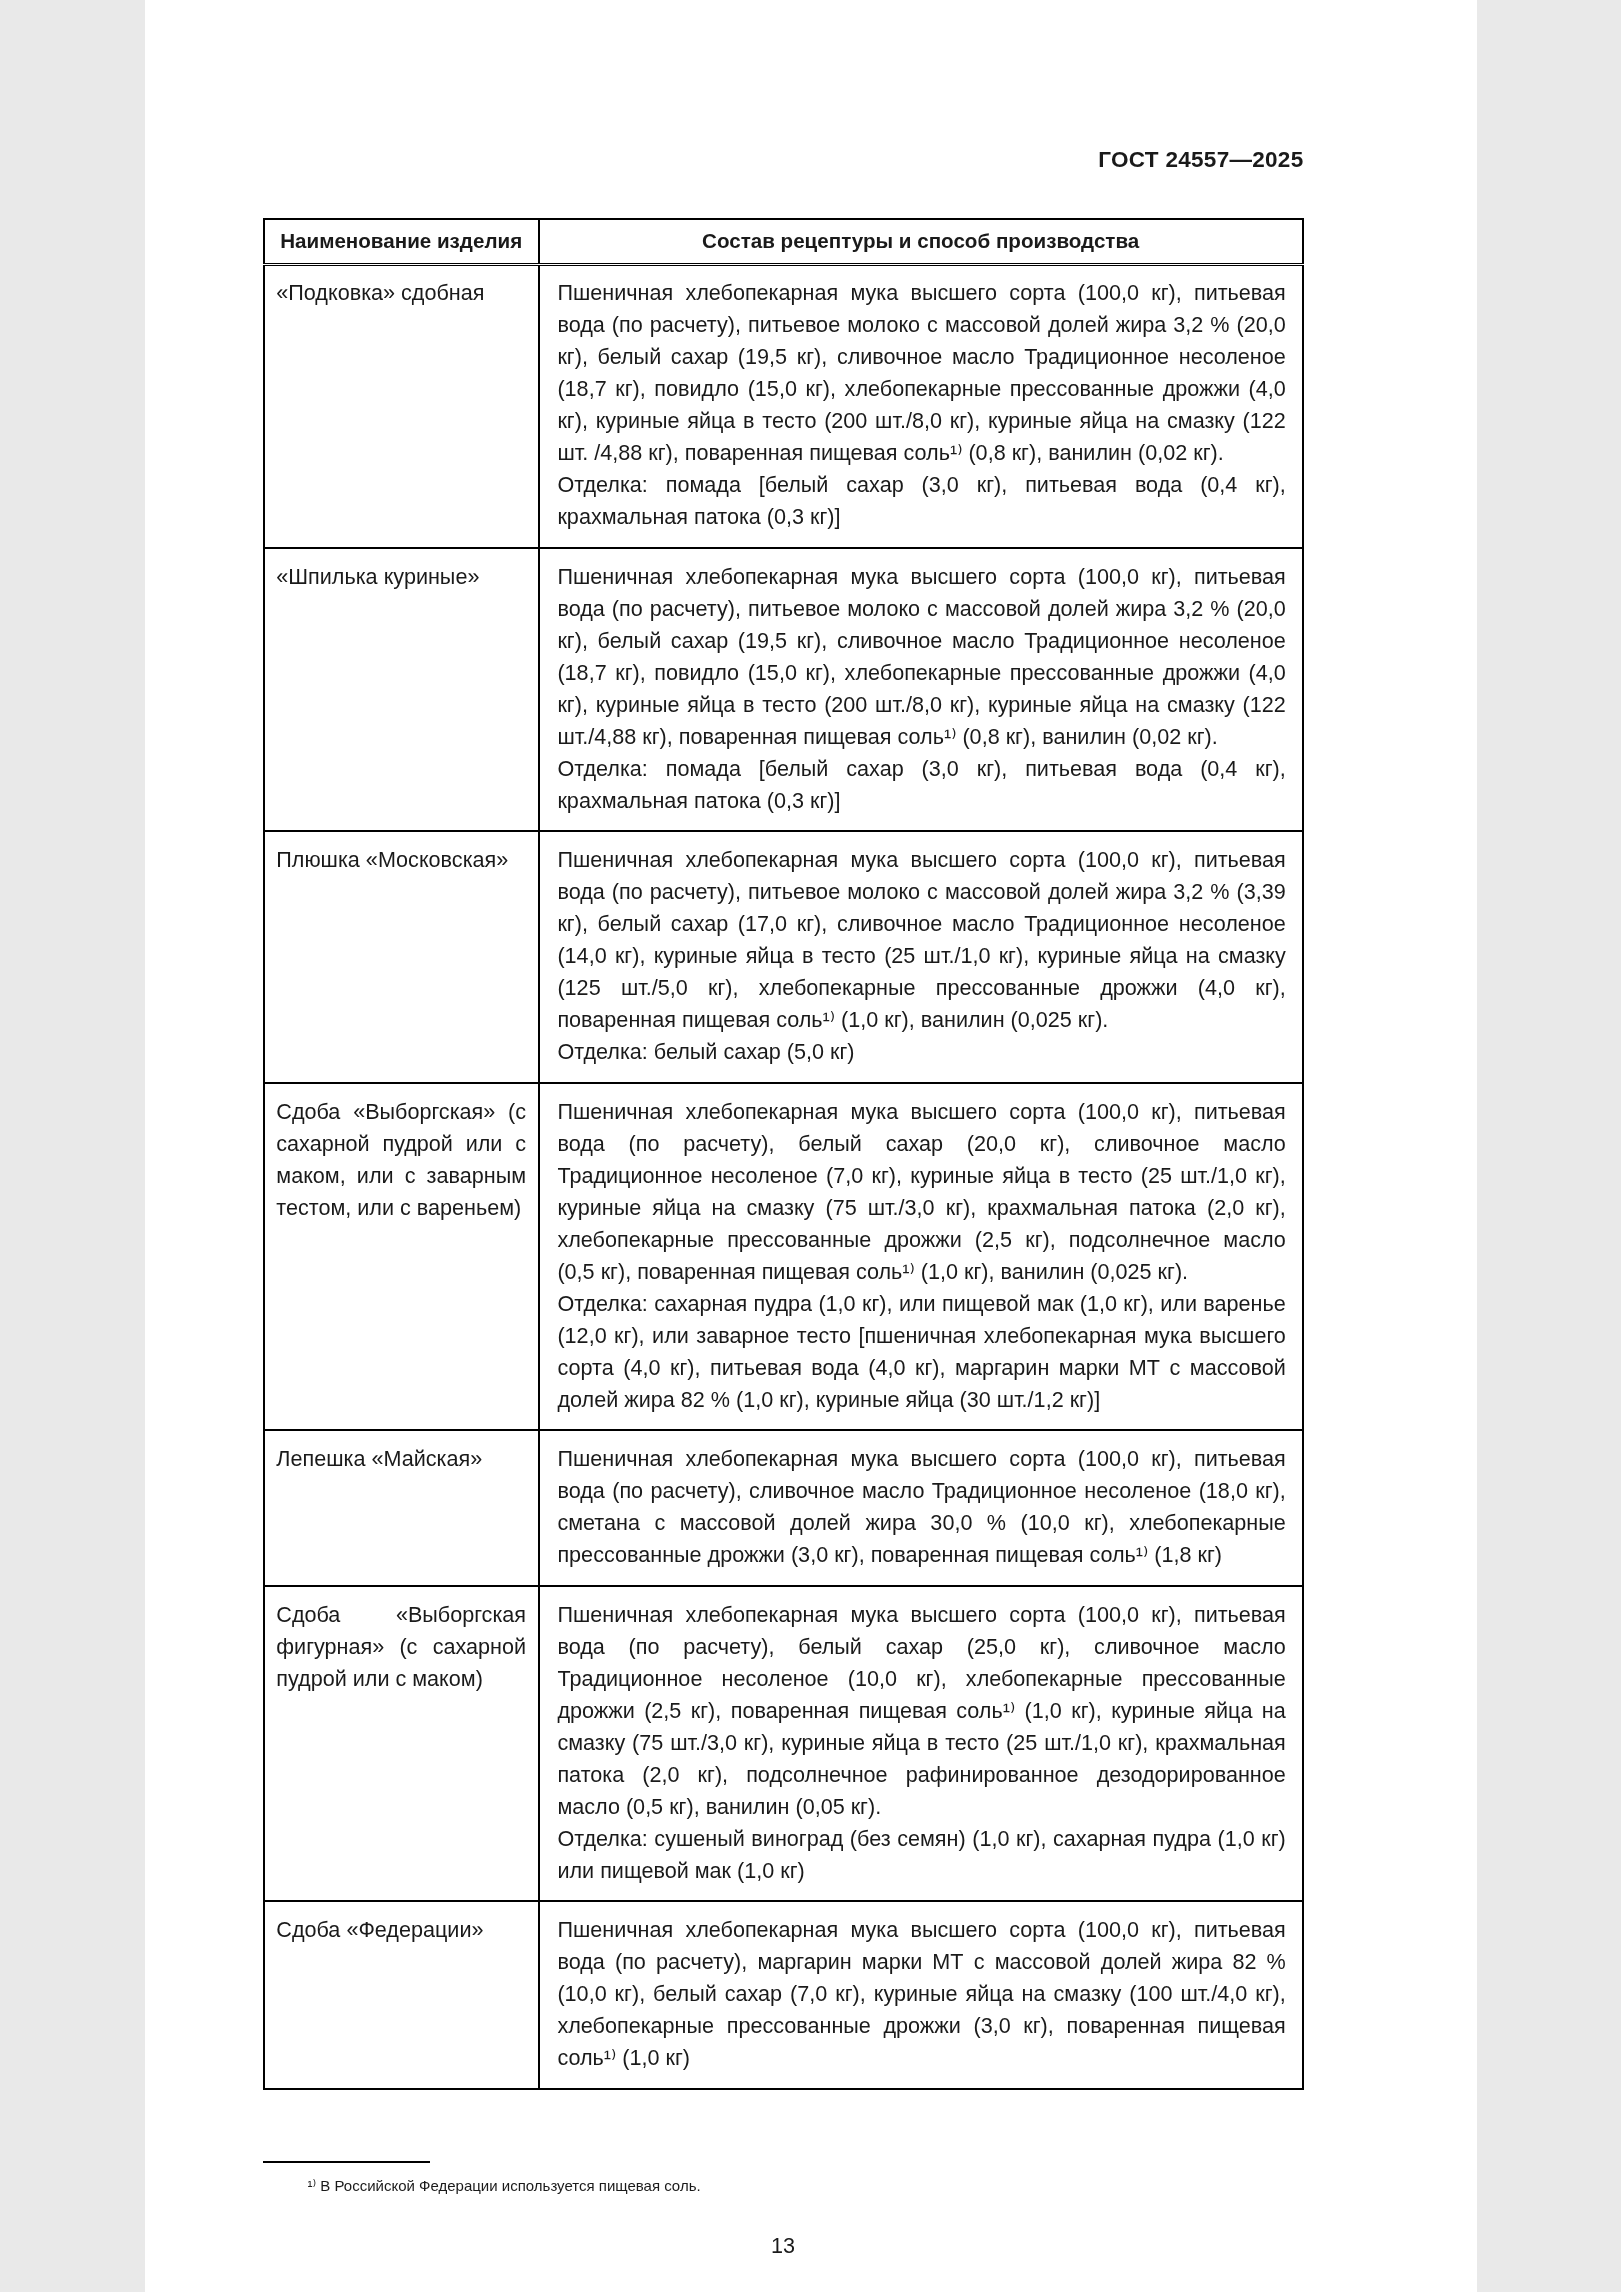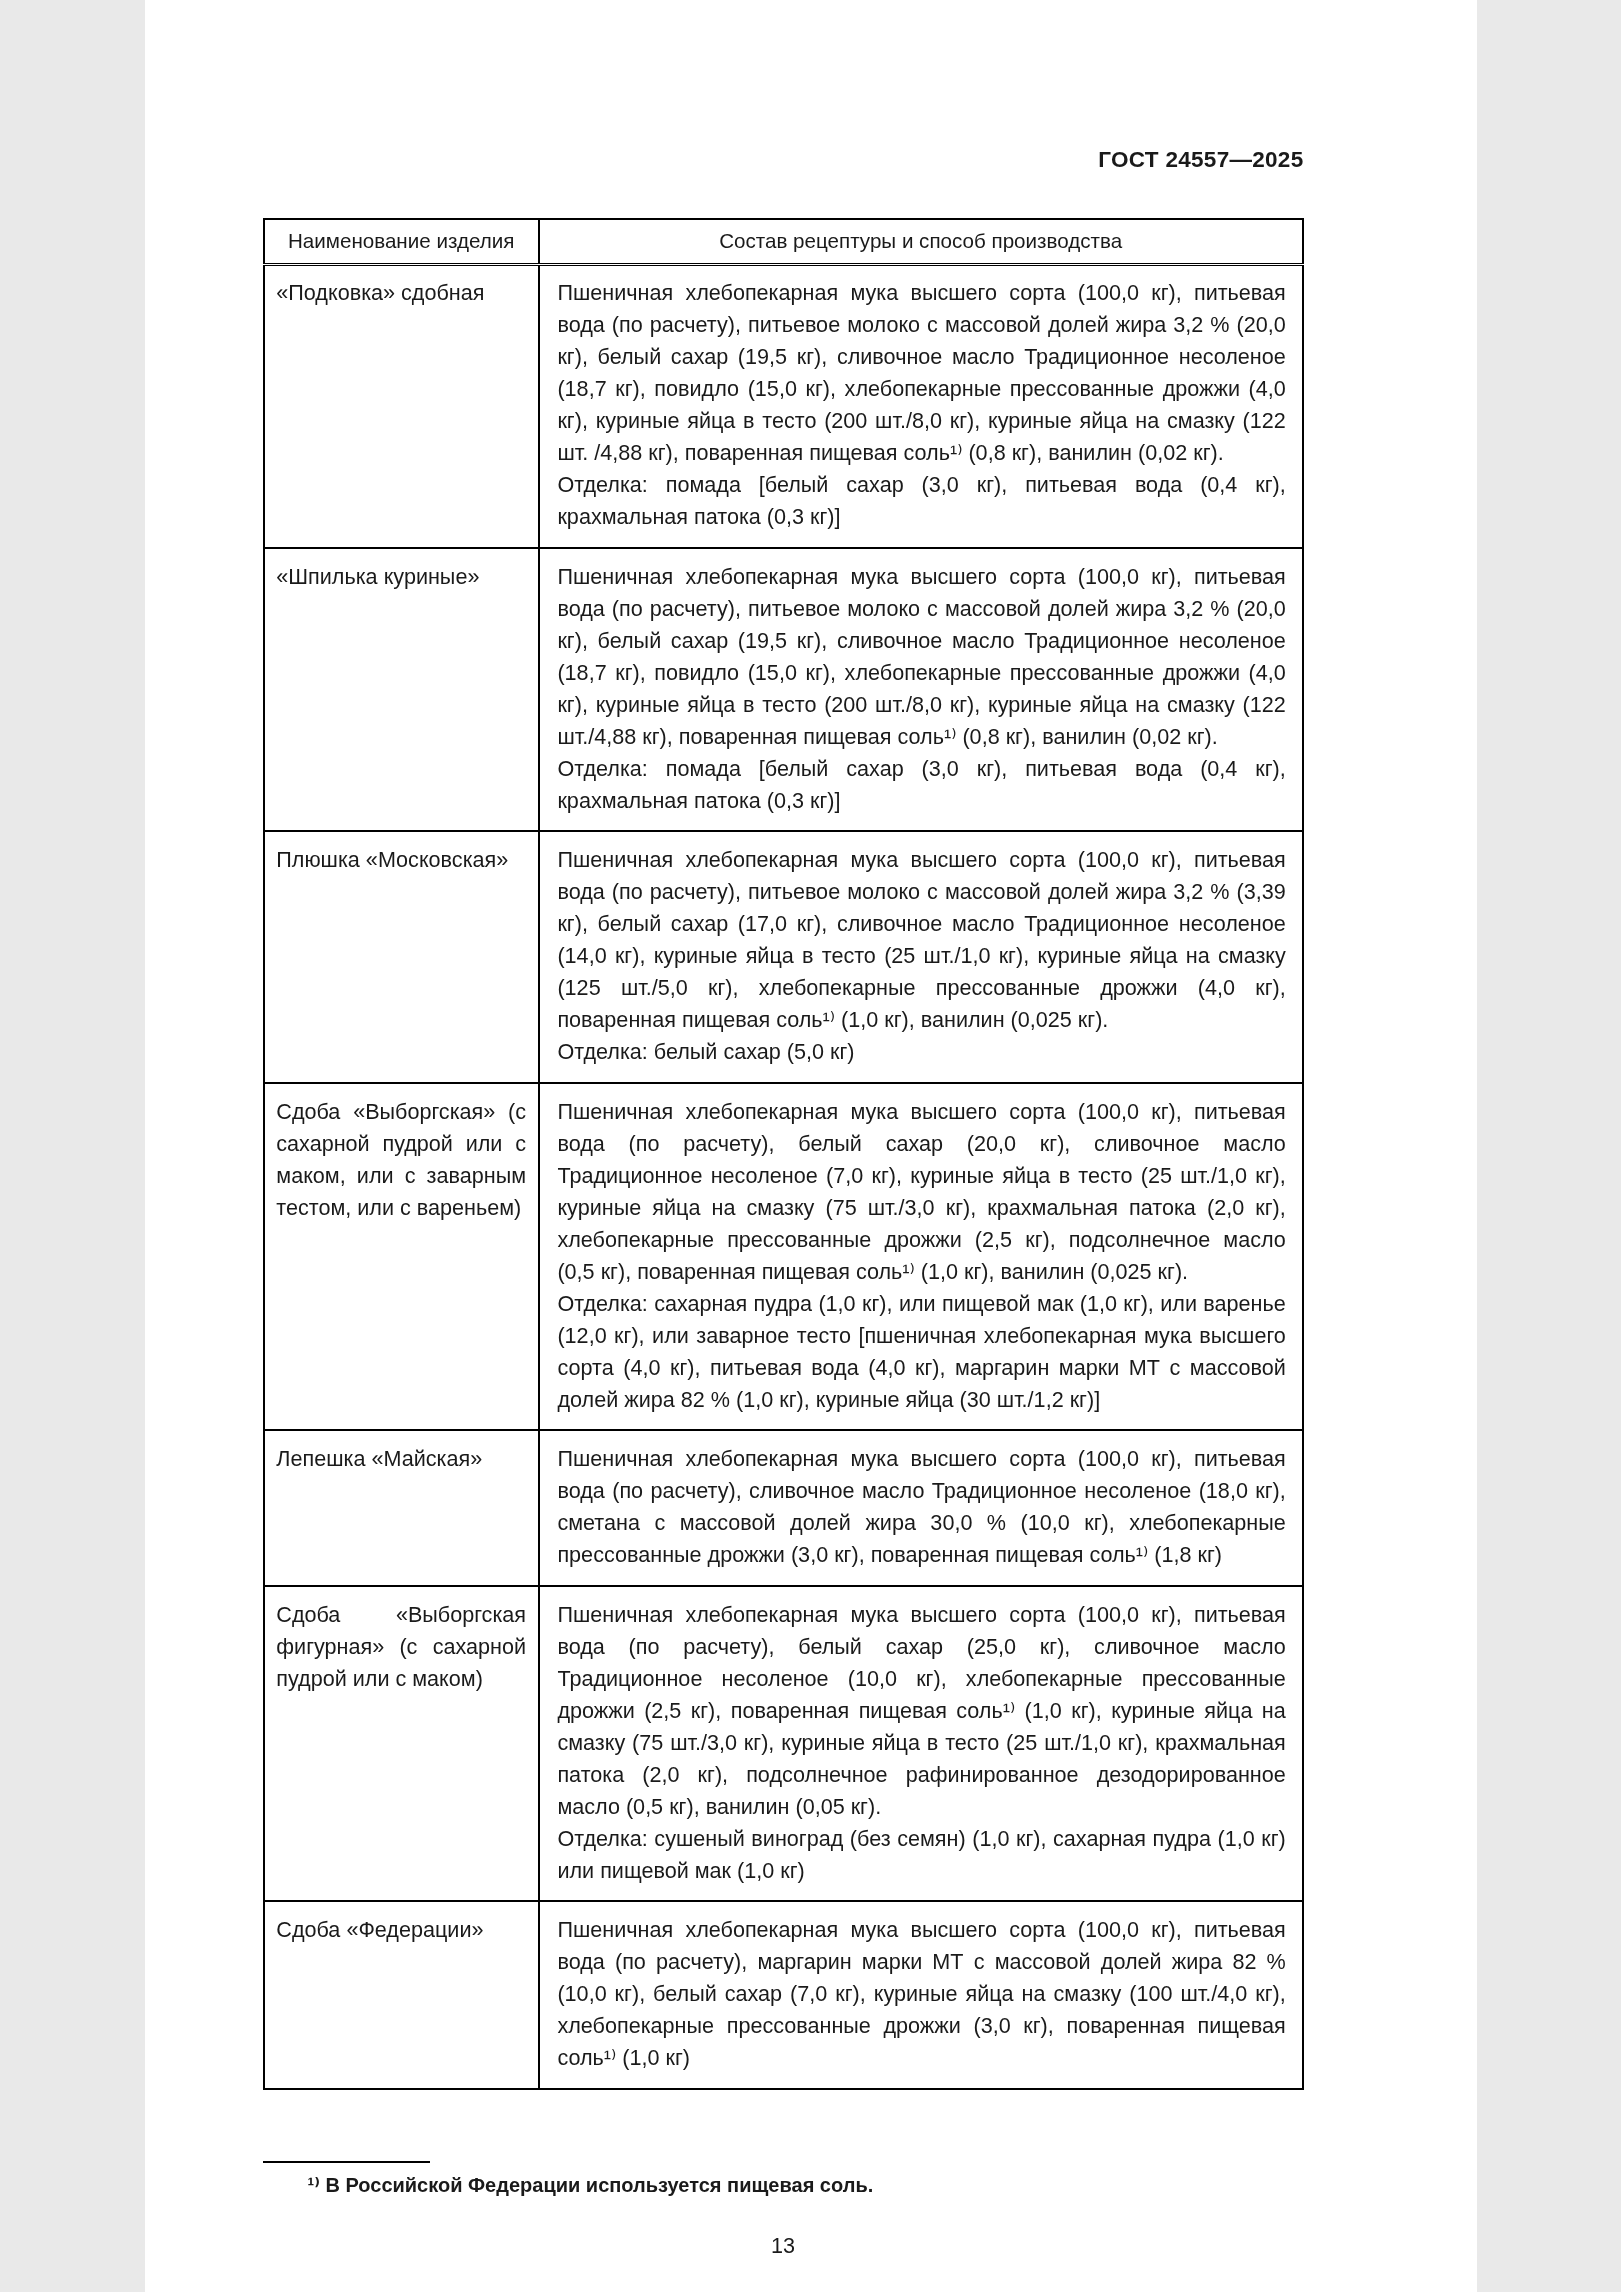--- a/index.html
+++ b/index.html
@@ -29,21 +29,21 @@
   table.recipe-table {
     width: 100%;
     border-collapse: collapse;
     table-layout: fixed;
   }
   table.recipe-table, table.recipe-table th, table.recipe-table td {
     border: 2px solid #000;
   }
   table.recipe-table thead th {
     border-bottom: 3.9px double #000;
-    font-weight: normal;
+    font-weight: bold;
     font-size: 20.6px;
     text-align: center;
     vertical-align: middle;
     padding: 7.8px 9.8px;
     height: 45px;
   }
   col.col-1 { width: 26.5%; }
   col.col-2 { width: 73.5%; }
   table.recipe-table td {
     vertical-align: top;
@@ -60,25 +60,24 @@
   }
   td.col-comp p { margin: 0; }
   .footnote-block { margin-top: 71px; }
   .footnote-rule {
     width: 167px;
     border: 0;
     border-top: 2px solid #000;
     margin: 0 0 7.8px 0;
   }
   .footnote-text {
-    font-size: 20px;
+    font-size: 15px;
     line-height: 29px;
     text-indent: 45px;
     margin: 0;
-    font-weight: bold;
   }
   .page-number {
     text-align: center;
     font-size: 21.6px;
     margin-top: 33px;
   }
 </style>
 </head>
 <body>
 

